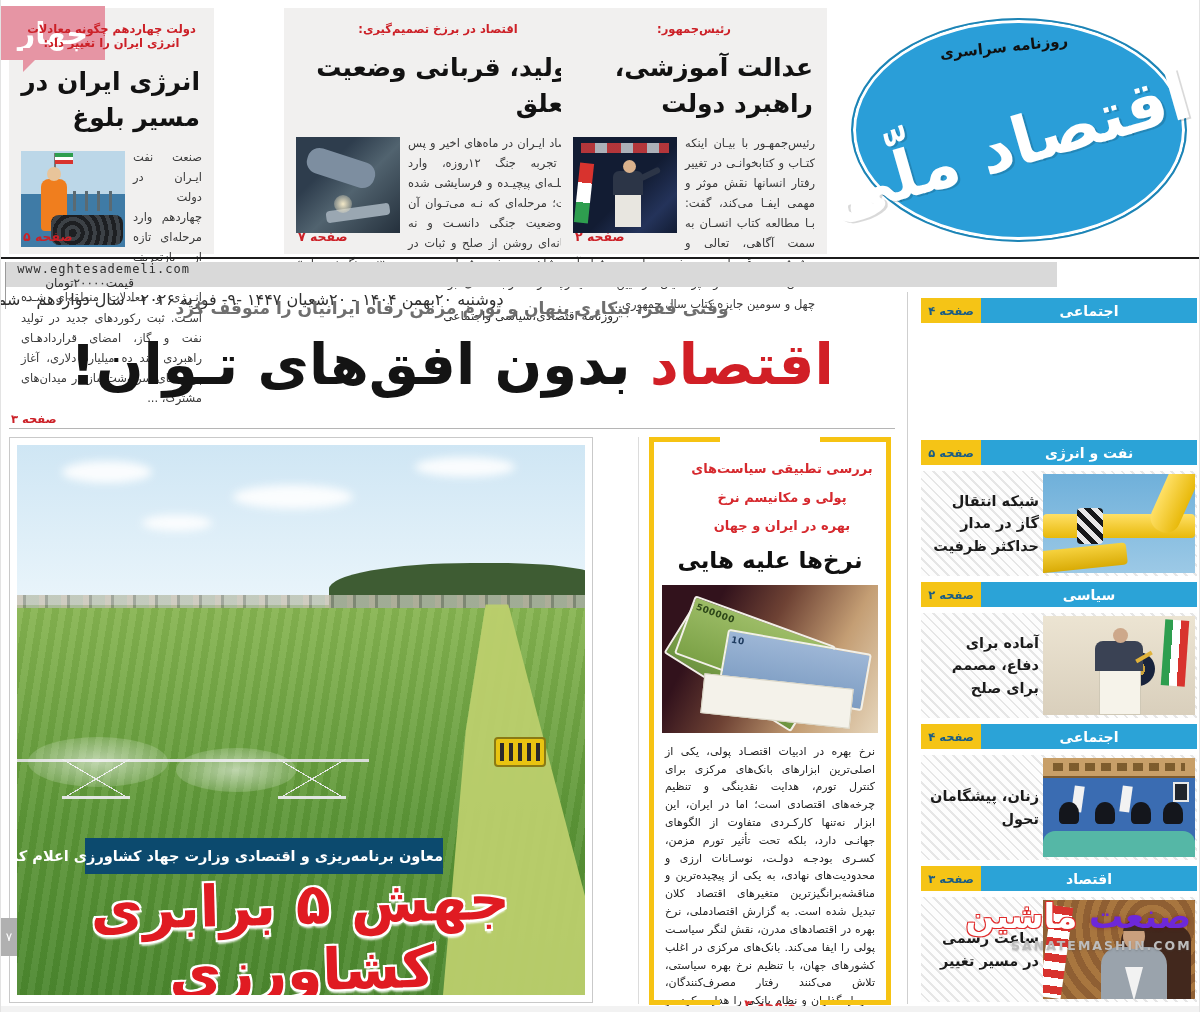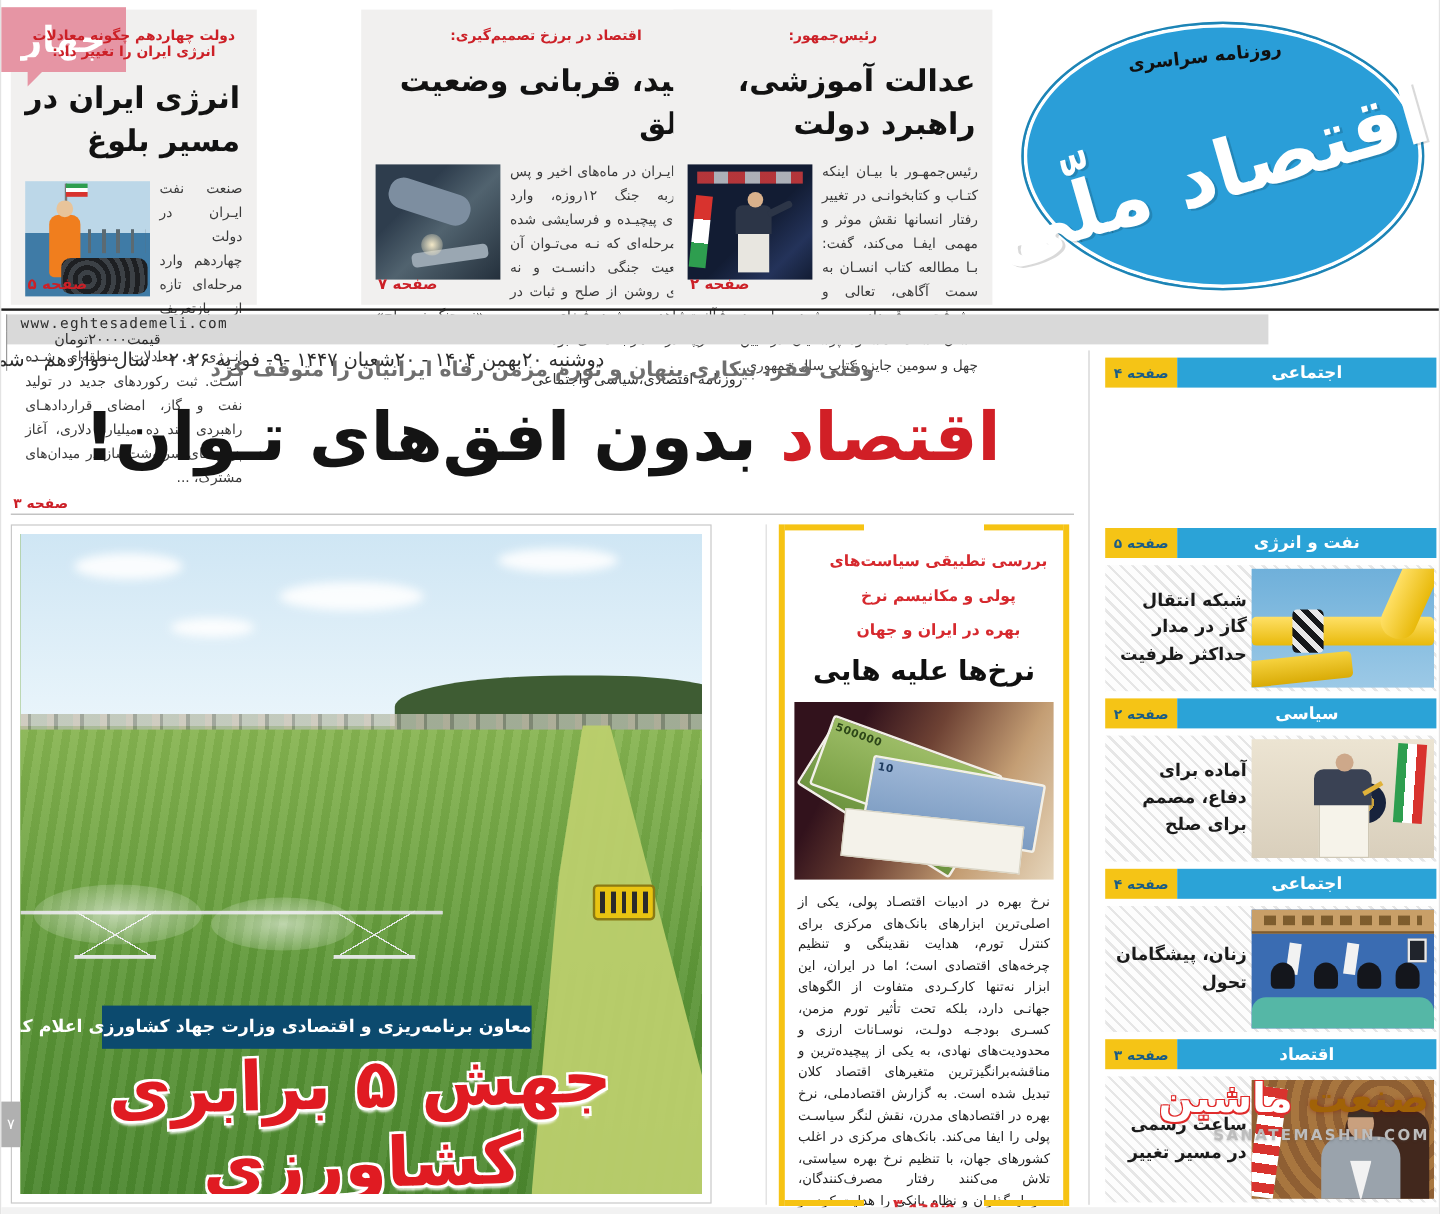--- a/index.html
+++ b/index.html
@@ -196,21 +196,21 @@
   .sp-man .shirt { position:absolute; right:52px; bottom:-2px; width:18px; height:34px; background:#f2f2f2;
                    clip-path:polygon(0 0, 100% 0, 50% 100%); }
   .sp-man .head { position:absolute; right:50px; bottom:50px; width:22px; height:26px; border-radius:50%; background:#c9a07e; }
   .sp-man .hair { position:absolute; right:50px; bottom:68px; width:22px; height:10px; border-radius:10px 10px 0 0; background:#3c3128; }
   .sp-man .flagl { position:absolute; left:2px; top:6px; width:22px; height:92px; transform:rotate(8deg);
                    background:repeating-linear-gradient(#d8332e 0 8px, #fff 8px 16px); }
 
   .watermark { position:absolute; left:1010px; top:896px; width:180px; text-align:center; z-index:5; }
   .wm-fa { font-size:34px; font-weight:bold; direction:rtl; white-space:nowrap;
            text-shadow:0 0 4px rgba(120,0,0,.4); }
-  .wm-fa .w1 { color:#a16207; }
+  .wm-fa .w1 { color:#6d28d9; }
   .wm-fa .w2 { color:#fff; text-shadow:-1px -1px 0 #e02b2b, 1px 1px 0 #e02b2b, -1px 1px 0 #e02b2b, 1px -1px 0 #e02b2b; }
   .wm-en { margin-top:2px; color:#bdbdbd; font-size:12.5px; font-weight:bold; letter-spacing:2px; white-space:nowrap;
            text-shadow:0 1px 2px rgba(80,80,80,.35); }
 
   .bottom-edge { position:absolute; left:0; bottom:0; width:1200px; height:6px; background:#f2f2f2; }
 </style>
 </head>
 <body>
 
 <div class="page">
@@ -229,21 +229,21 @@
         <div class="rig"></div>
         <div class="worker"></div>
         <div class="whead"></div>
         <div class="coils"></div>
       </div>
       <span>صنعت نفت ایـران در دولت چهاردهم وارد مرحله‌ای تازه از بازتعریف نقش خود در اقتصاد ملی، امنیت انـرژی و معادلات منطقه‌ای شـده اسـت. ثبت رکوردهای جدید در تولید نفت و گاز، امضای قراردادهـای راهبردی چند ده میلیارد دلاری، آغاز پروژه‌های سرنوشت‌ساز در میدان‌های مشترک، ...</span>
     </div>
     <div class="pref">صفحه ۵</div>
   </div>
 
-  <div class="teaser" style="left:300px; width:308px;">
+  <div class="teaser" style="left:283px; width:308px;">
     <div class="kicker">اقتصاد در برزخ تصمیم‌گیری:</div>
     <h2>تولید، قربانی وضعیت معلق</h2>
     <div class="bodywrap">
       <div class="tphoto ph-ind">
         <div class="arm"></div>
         <div class="tool"></div>
         <div class="spark"></div>
       </div>
       <span>اقتصاد ایـران در ماه‌های اخیر و پس از تجربه جنگ ۱۲روزه، وارد مرحلـه‌ای پیچیـده و فرسایشی شده است؛ مرحله‌ای که نـه می‌تـوان آن را وضعیت جنگی دانسـت و نه نشـانه‌ای روشن از صلح و ثبات در آن مشاهده می‌شود. فضای موسوم به «نه جنگ نه صلح» اگرچه در ظاهر به معنای نبود ...</span>
     </div>

